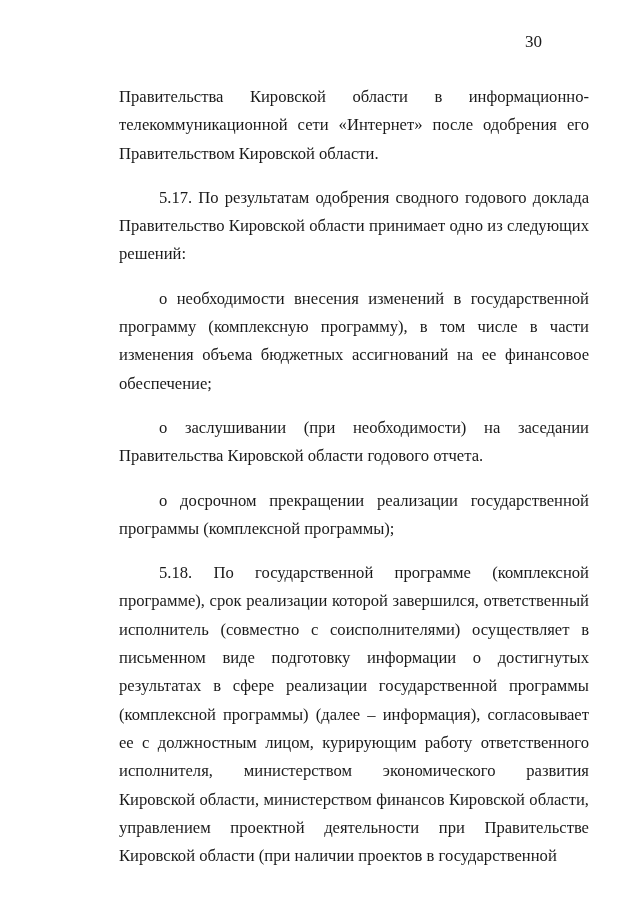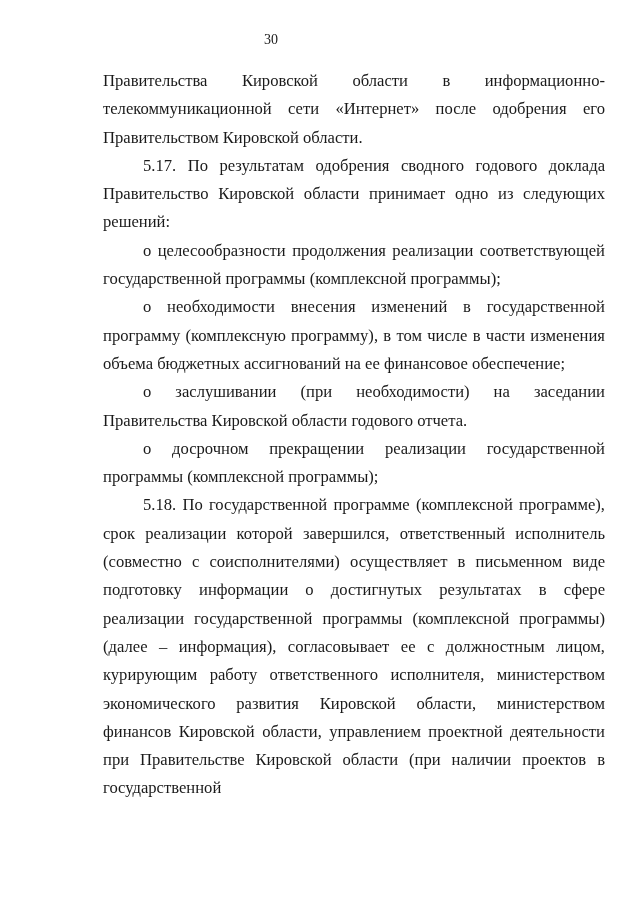--- a/index.html
+++ b/index.html
@@ -1,30 +1,29 @@
 <!DOCTYPE html>
 <html><head>
 <meta charset="utf-8">
 <style>
   html, body { margin:0; padding:0; background:#ffffff; }
   body { width:640px; height:905px; position:relative; overflow:hidden;
          font-family:"Liberation Serif", "DejaVu Serif", serif; color:#1a1a1a; }
-  .page-num { position:absolute; top:32px; left:0; width:542px; text-align:center;
-              font-size:14px; }
+  .page-num { position:absolute; top:32px; left:0; width:542px; text-align:right;
+              font-size:17px; }
   .content { position:absolute; top:67px; left:103px; width:502px;
              font-size:16.6px; line-height:28.3px; }
-  .content p { margin:0; text-align:justify; text-align-last:left; }
+  .content p { margin:16px; text-align:justify; text-align-last:left; }
   .content p.indent { text-indent:40px; }
 </style>
 </head>
 <body>
 
 <div class="page-num">30</div>
 
 <div class="content">
   <p>Правительства Кировской области в информационно-телекоммуникационной сети «Интернет» после одобрения его Правительством Кировской области.</p>
   <p class="indent">5.17. По результатам одобрения сводного годового доклада Правительство Кировской области принимает одно из следующих решений:</p>
-  <p class="indent">о целесообразности продолжения реализации соответствующей государственной программы (комплексной программы);</p>
   <p class="indent">о необходимости внесения изменений в государственной программу (комплексную программу), в том числе в части изменения объема бюджетных ассигнований на ее финансовое обеспечение;</p>
   <p class="indent">о заслушивании (при необходимости) на заседании Правительства Кировской области годового отчета.</p>
   <p class="indent">о досрочном прекращении реализации государственной программы (комплексной программы);</p>
   <p class="indent">5.18. По государственной программе (комплексной программе), срок реализации которой завершился, ответственный исполнитель (совместно с соисполнителями) осуществляет в письменном виде подготовку информации о достигнутых результатах в сфере реализации государственной программы (комплексной программы) (далее – информация), согласовывает ее с должностным лицом, курирующим работу ответственного исполнителя, министерством экономического развития Кировской области, министерством финансов Кировской области, управлением проектной деятельности при Правительстве Кировской области (при наличии проектов в государственной</p>
 </div>
 
 </body></html>

